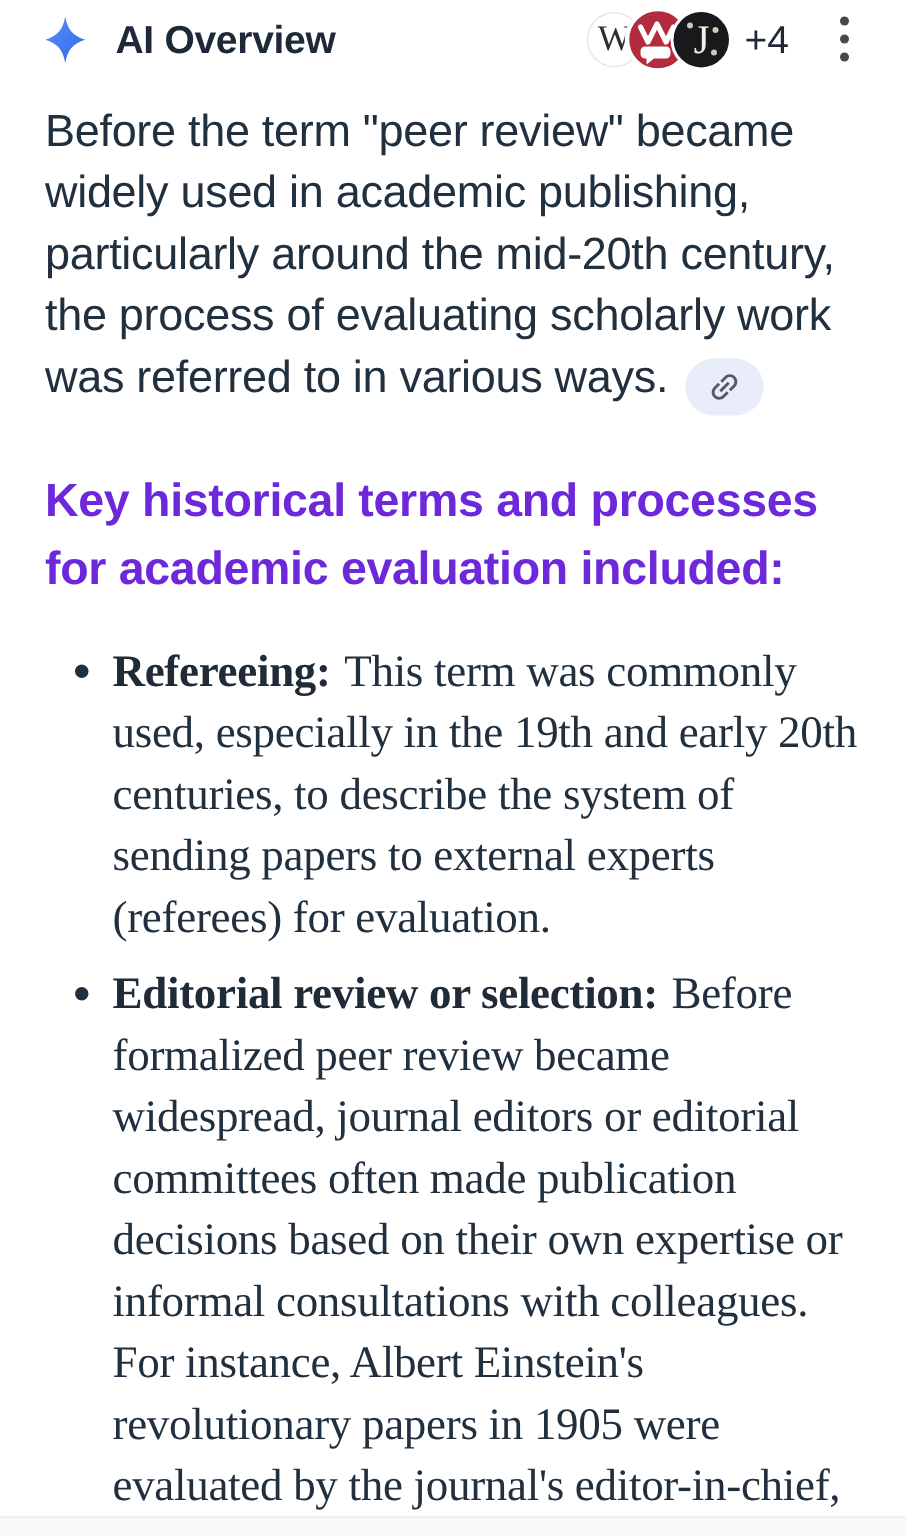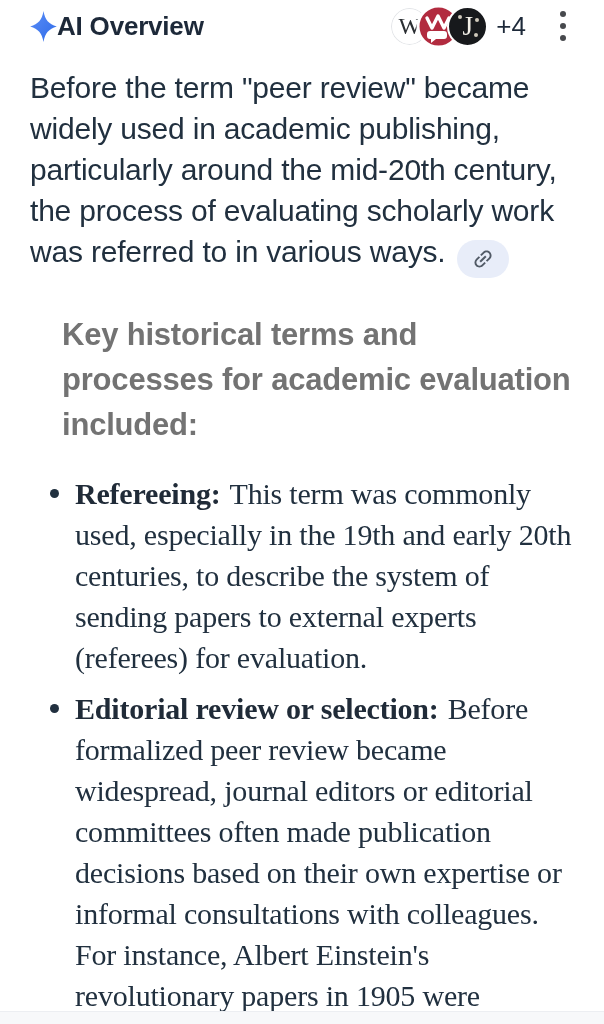--- a/index.html
+++ b/index.html
@@ -15,21 +15,21 @@
   }
 
   
   .header {
     display: flex;
     align-items: center;
     justify-content: space-between;
     padding: 6px 30px 0 30px;
     height: 46px;
   }
-  .title-group { display: flex; align-items: center; }
+  .title-group { display: flex; align-items: center; gap: 20px; }
   .sparkle { width: 27px; height: 31px; display: block; }
   .page-title {
     font-size: 26px;
     font-weight: 600;
     letter-spacing: -0.2px;
     color: #1d2939;
   }
   .header-right { display: flex; align-items: center; gap: 26px; }
   .source-chips { display: flex; align-items: center; cursor: pointer; }
   .src-icon {
@@ -97,22 +97,21 @@
     border: none;
   }
   .link-chip svg { width: 24px; height: 24px; }
 
   .section-heading {
     margin-top: 34px;
     font-size: 31px;
     line-height: 45px;
     font-weight: 600;
     letter-spacing: -0.2px;
-    color: #737373;
-    margin-left: 32px;
+    color: #6d28d9;
   }
 
   .bullet-list { list-style: none; margin-top: 26px; }
   .bullet-item { display: flex; font-family: Liberation Serif, serif; }
   .bullet-item + .bullet-item { margin-top: 10px; }
   .bullet-marker {
     flex: 0 0 45px;
     position: relative;
   }
   .bullet-marker::before {

